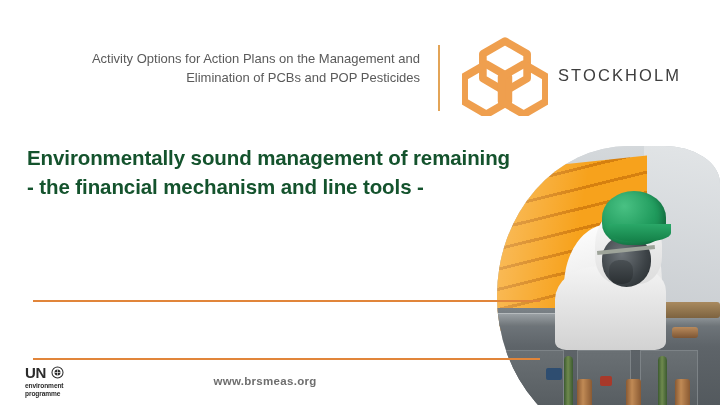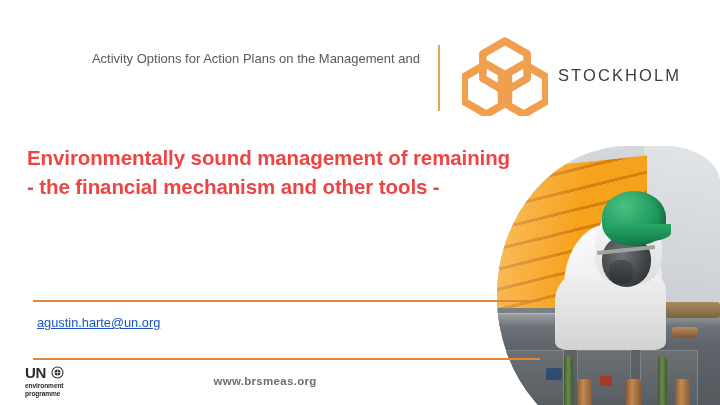--- a/index.html
+++ b/index.html
@@ -199,21 +199,21 @@
   }
 
   
   .title{
     position:absolute;
     left:27px; top:143px;
     width:560px;
     font-size:20.5px;
     font-weight:bold;
     line-height:1.42;
-    color:#ef4444;
+    color:#14532d;
     letter-spacing:-0.1px;
   }
 
   
   .rule{
     position:absolute;
     left:33px;
     height:2px;
     background:#e1853a;
   }
@@ -295,46 +295,46 @@
       <div class="w-mask-filter"></div>
       <div class="w-strap"></div>
       <div class="w-helmet"></div>
       <div class="w-helmet-brim"></div>
     </div>
   </div>
 </div>
 
 <div class="hdr-text">
   <div>Activity Options for Action Plans on the Management and</div>
+  <div>Elimination of PCBs and POP Pesticides</div>
 </div>
 
 <div class="hdr-divider"></div>
 
 <div class="logo-block">
   <svg class="logo-mark" viewBox="0 0 100 94">
     <g fill="none" stroke="#ef9f4e" stroke-width="9" stroke-linejoin="round">
       <path d="M50 6 L76 21 L76 50 L50 65 L24 50 L24 21 Z"></path>
       <path d="M28 33 L54 48 L54 77 L28 92 L2 77 L2 48 Z"></path>
       <path d="M72 33 L98 48 L98 77 L72 92 L46 77 L46 48 Z"></path>
     </g>
   </svg>
   <div class="logo-words">
     <span>STOCKHOLM</span>
   </div>
 </div>
 
 <div class="title">
   <div>Environmentally sound management of remaining</div>
-  <div>- the financial mechanism and other tools -</div>
+  <div>- the financial mechanism and line tools -</div>
 </div>
 
 <div class="rule rule-top"></div>
 
 <div class="author">
-  <a href="#">agustin.harte@un.org</a>
 </div>
 
 <div class="rule rule-bot"></div>
 
 <div class="unep">
   <div class="unep-row">
     <span class="unep-un">UN</span>
     <svg class="unep-globe" viewBox="0 0 20 20">
       <circle cx="10" cy="10" r="8.5" fill="none" stroke="#2b2b2b" stroke-width="1.6"></circle>
       <circle cx="10" cy="10" r="4.6" fill="#2b2b2b"></circle>

